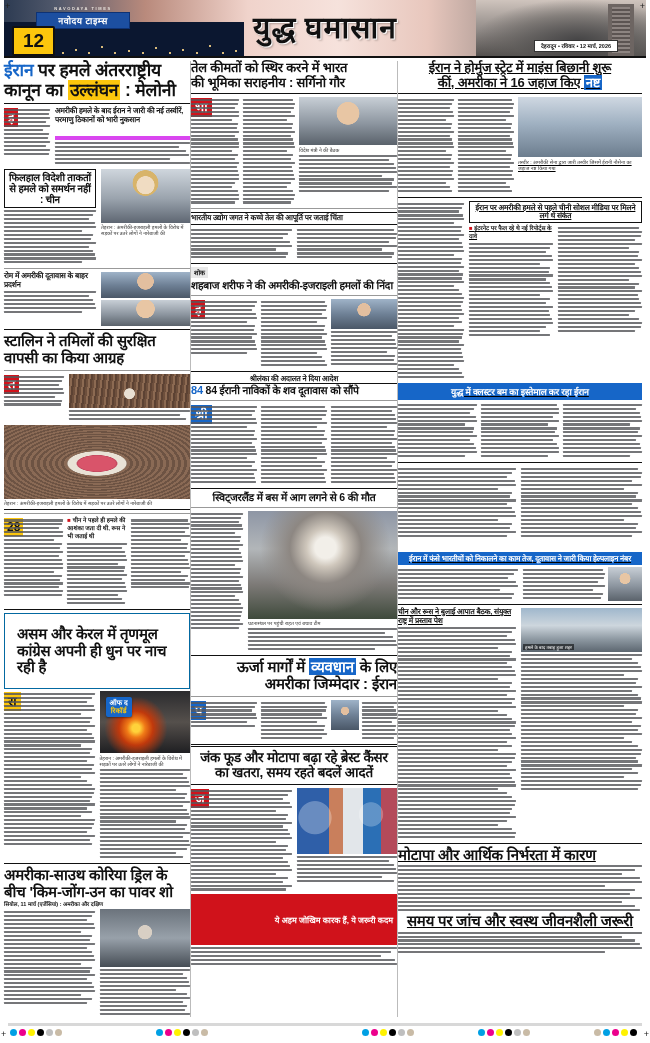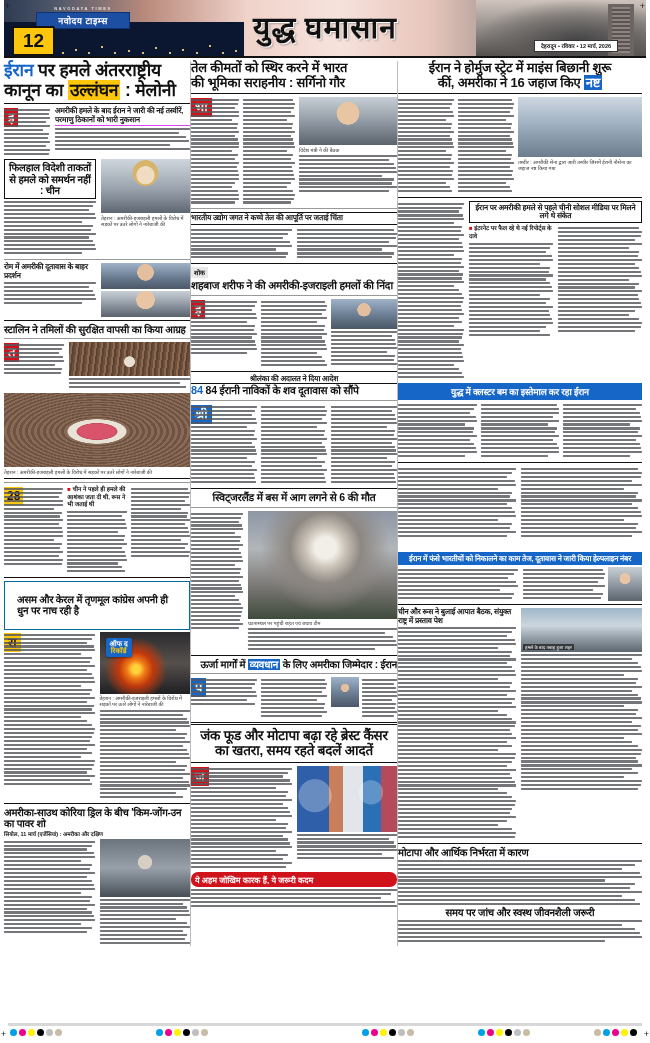--- a/index.html
+++ b/index.html
@@ -63,33 +63,33 @@
     background:#ffffff; border:1px solid #333;
     font-size:5.5px; color:#111; padding:1px 6px; font-weight:bold;
     white-space:nowrap;
   }
   .crop-mark { position:absolute; color:#222; font-size:9px; }
 
   
   .grid { display:flex; padding-top:3px; }
   .col-a { width:186px; }
   .col-b { width:206px; }
-  .col-c { width:244px; }
+  .col-c { width:244px;text-decoration:underline; }
   .vrule { width:1px; background:#bbb; }
 
   
   .hl {
     font-family:"Liberation Sans", sans-serif;
     font-weight:bold; color:#111; line-height:1.12;
     letter-spacing:-.2px;
   }
   .hl-xl { font-size:17.5px; }
   .hl-lg { font-size:13px; }
   .hl-md { font-size:10.5px; }
-  .hl-sm { font-size:10px; }
+  .hl-sm { font-size:15px; }
   .hl-xs { font-size:7.5px; }
   .blue { color:#1666c8; }
   .hlt-blue { background:#1666c8; color:#fff; padding:0 2px; }
   .hlt-yel  { background:#fcc60c; color:#111; padding:0 2px; }
 
   .rule { border-top:1px solid #111; margin:3px 0; }
   .rule-thin { border-top:1px solid #999; margin:3px 0; }
   .rule-dbl { border-top:3px double #111; margin:3px 0; }
 
   
@@ -115,21 +115,21 @@
   .kicker {
     font-size:6.5px; font-weight:bold; color:#111; background:#ffe9a8;
     display:inline-block; padding:1px 3px; margin-bottom:2px;
   }
   .bar-blue {
     background:#1666c8; color:#fff; font-weight:bold; font-size:9px;
     padding:2px 4px; text-align:center; letter-spacing:-.2px;
   }
   .bar-red {
     background:#d0121b; color:#fff; font-weight:bold; font-size:9px;
-    padding:2px 4px; text-align:left;border-radius:7px;
+    padding:20px 4px; text-align:right;
   }
   .boxhl {
     border:1px solid #111; padding:2px 3px; font-weight:bold;
     font-size:10px; text-align:center;
   }
   .cap { font-size:5px; color:#333; margin-top:1.5px; line-height:1.25; }
   .byline { font-size:5.5px; color:#111; font-weight:bold; margin-bottom:1px; }
 
   
   .ph { position:relative; overflow:hidden; background:#7d7d7d; }
@@ -279,21 +279,21 @@
               <div class="ln s5"></div>
             <div class="ln s2"></div>
               <div class="ln s6"></div>
               <div class="ln s1"></div>
             <div class="ln s3"></div>
               <div class="ln s4"></div>
               <div class="ln s2"></div>
           </div>
         </div>
         <div>
-          <div class="hl hl-xs" style="border-bottom:1px solid #d946ef;padding-bottom:1px">अमरीकी हमले के बाद ईरान ने जारी की नई तस्वीरें, परमाणु ठिकानों को भारी नुकसान</div>
+          <div class="hl hl-xs" style="border-bottom:4px solid #d946ef;padding-bottom:12px">अमरीकी हमले के बाद ईरान ने जारी की नई तस्वीरें, परमाणु ठिकानों को भारी नुकसान</div>
           <div class="body">
             <div class="ln s1"></div>
               <div class="ln s3"></div>
               <div class="ln s2"></div>
             <div class="ln s4"></div>
               <div class="ln s5"></div>
               <div class="ln s1"></div>
           </div>
         </div>
       </div>

